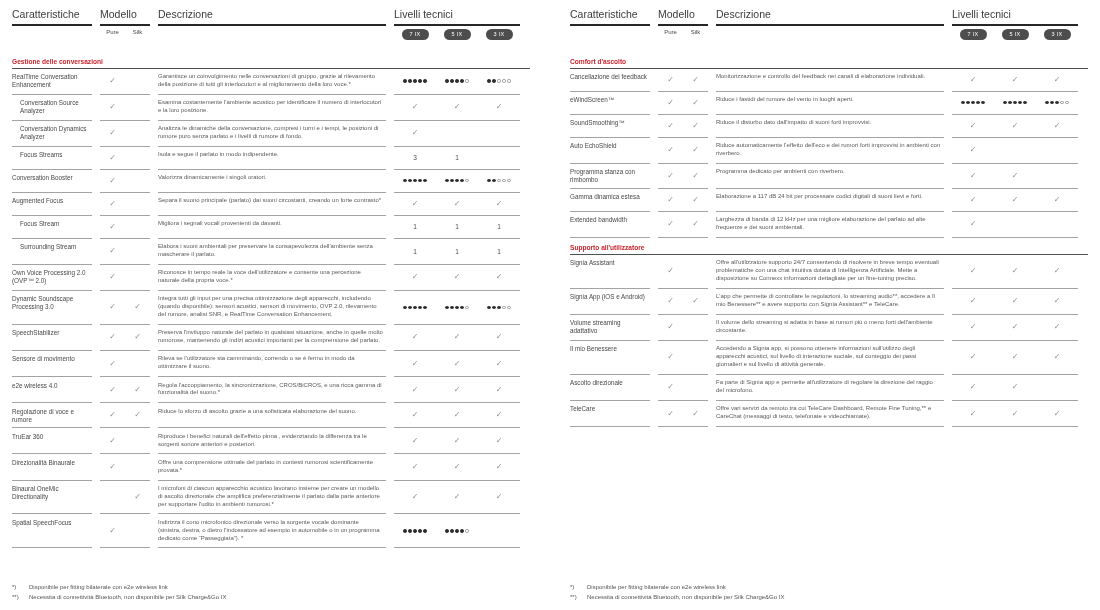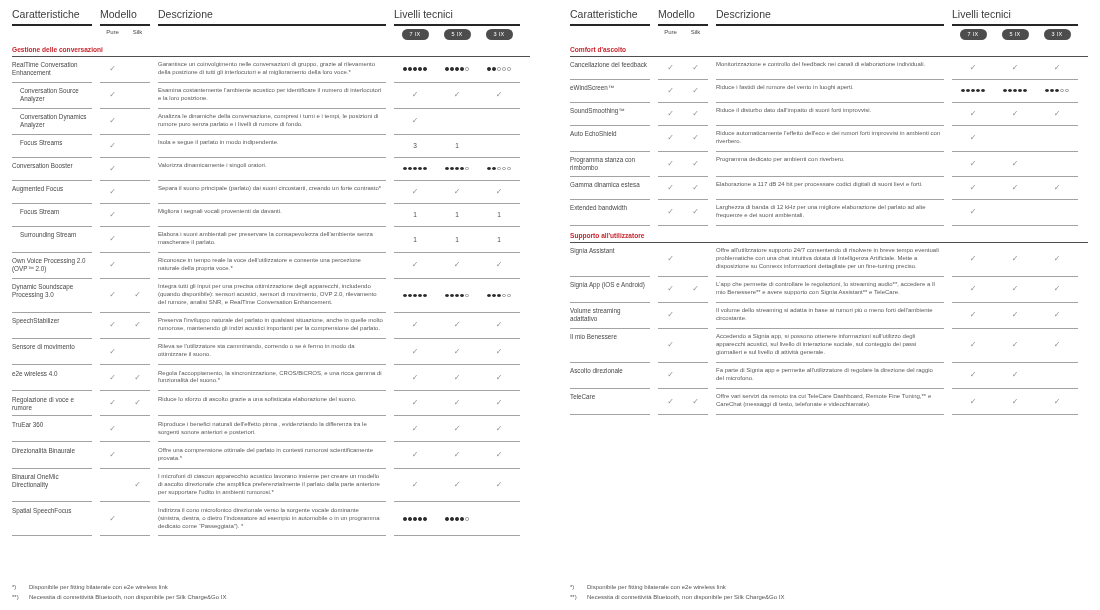--- a/index.html
+++ b/index.html
@@ -4,21 +4,21 @@
 <style>
   :root{
     --red:#c9252d; --ink:#3b3b3b; --name:#474747; --desc:#5a5a5a;
     --chk:#8e8e8e; --rowline:#a3a3a3; --headline:#262626; --secline:#4f4f4f;
     --pill:#4d4d4d; --dot:#2d2d2d; --dot-empty:#969696;
   }
   *{margin:0;padding:0;box-sizing:border-box;}
   html,body{width:1100px;height:610px;overflow:hidden;background:#fff;
     font-family:"Liberation Sans", sans-serif;}
   .page{display:flex;gap:40px;height:100%;padding:8px 12px 0 12px;}
-  .half{flex:1;position:relative;display:flex;flex-direction:column;min-width:0;}
+  .half{flex:1;position:relative;display:flex;flex-direction:column;min-width:0;gap:12px;}
 
   .thead,.row{display:grid;grid-template-columns:80px 50px 228px 126px;column-gap:8px;}
   .hc{display:flex;flex-direction:column;}
   .h-title{font-size:10.5px;color:var(--ink);border-bottom:2px solid var(--headline);
     padding-bottom:4px;white-space:nowrap;}
   .model-sub{display:grid;grid-template-columns:25px 25px;padding-top:3px;
     font-size:6px;color:#4a4a4a;}
   .model-sub span{text-align:center;}
   .pills{display:grid;grid-template-columns:repeat(3,1fr);justify-items:center;padding-top:3px;}
   .pill{background:var(--pill);color:#fff;font-size:5.5px;line-height:1;

